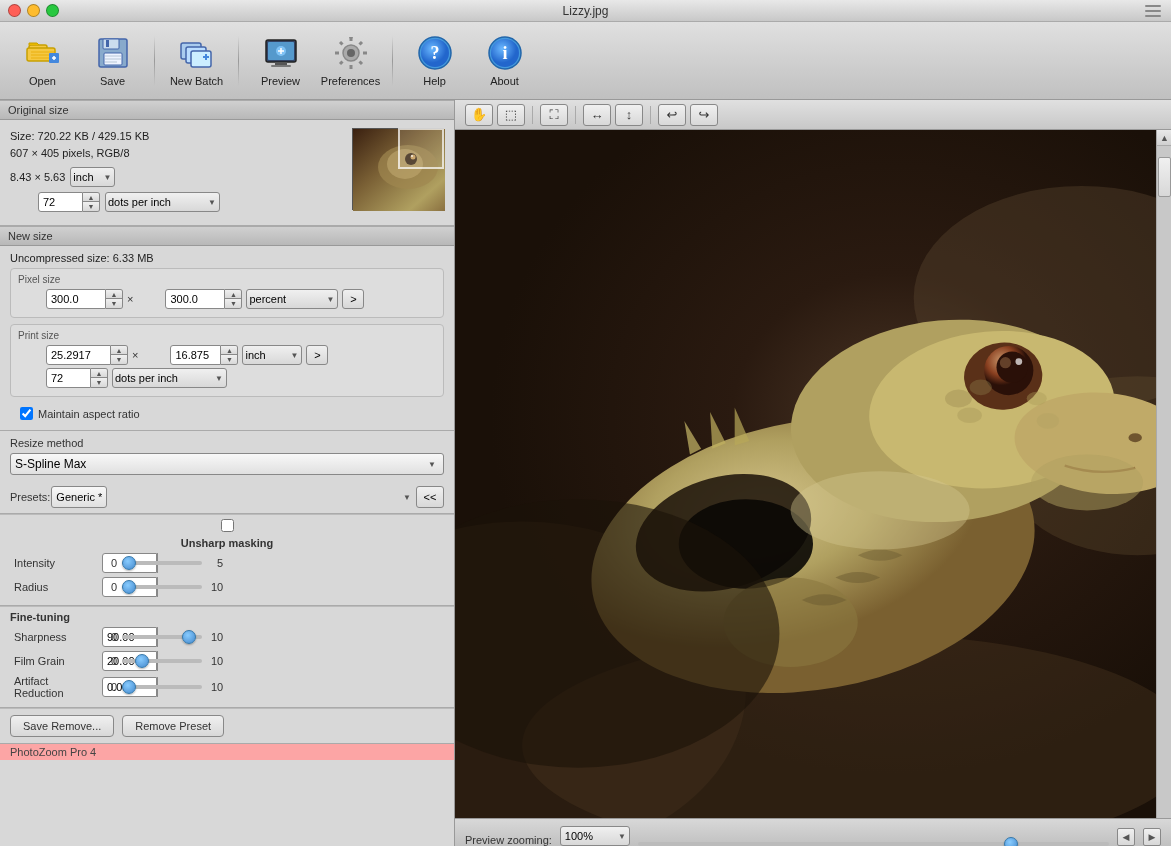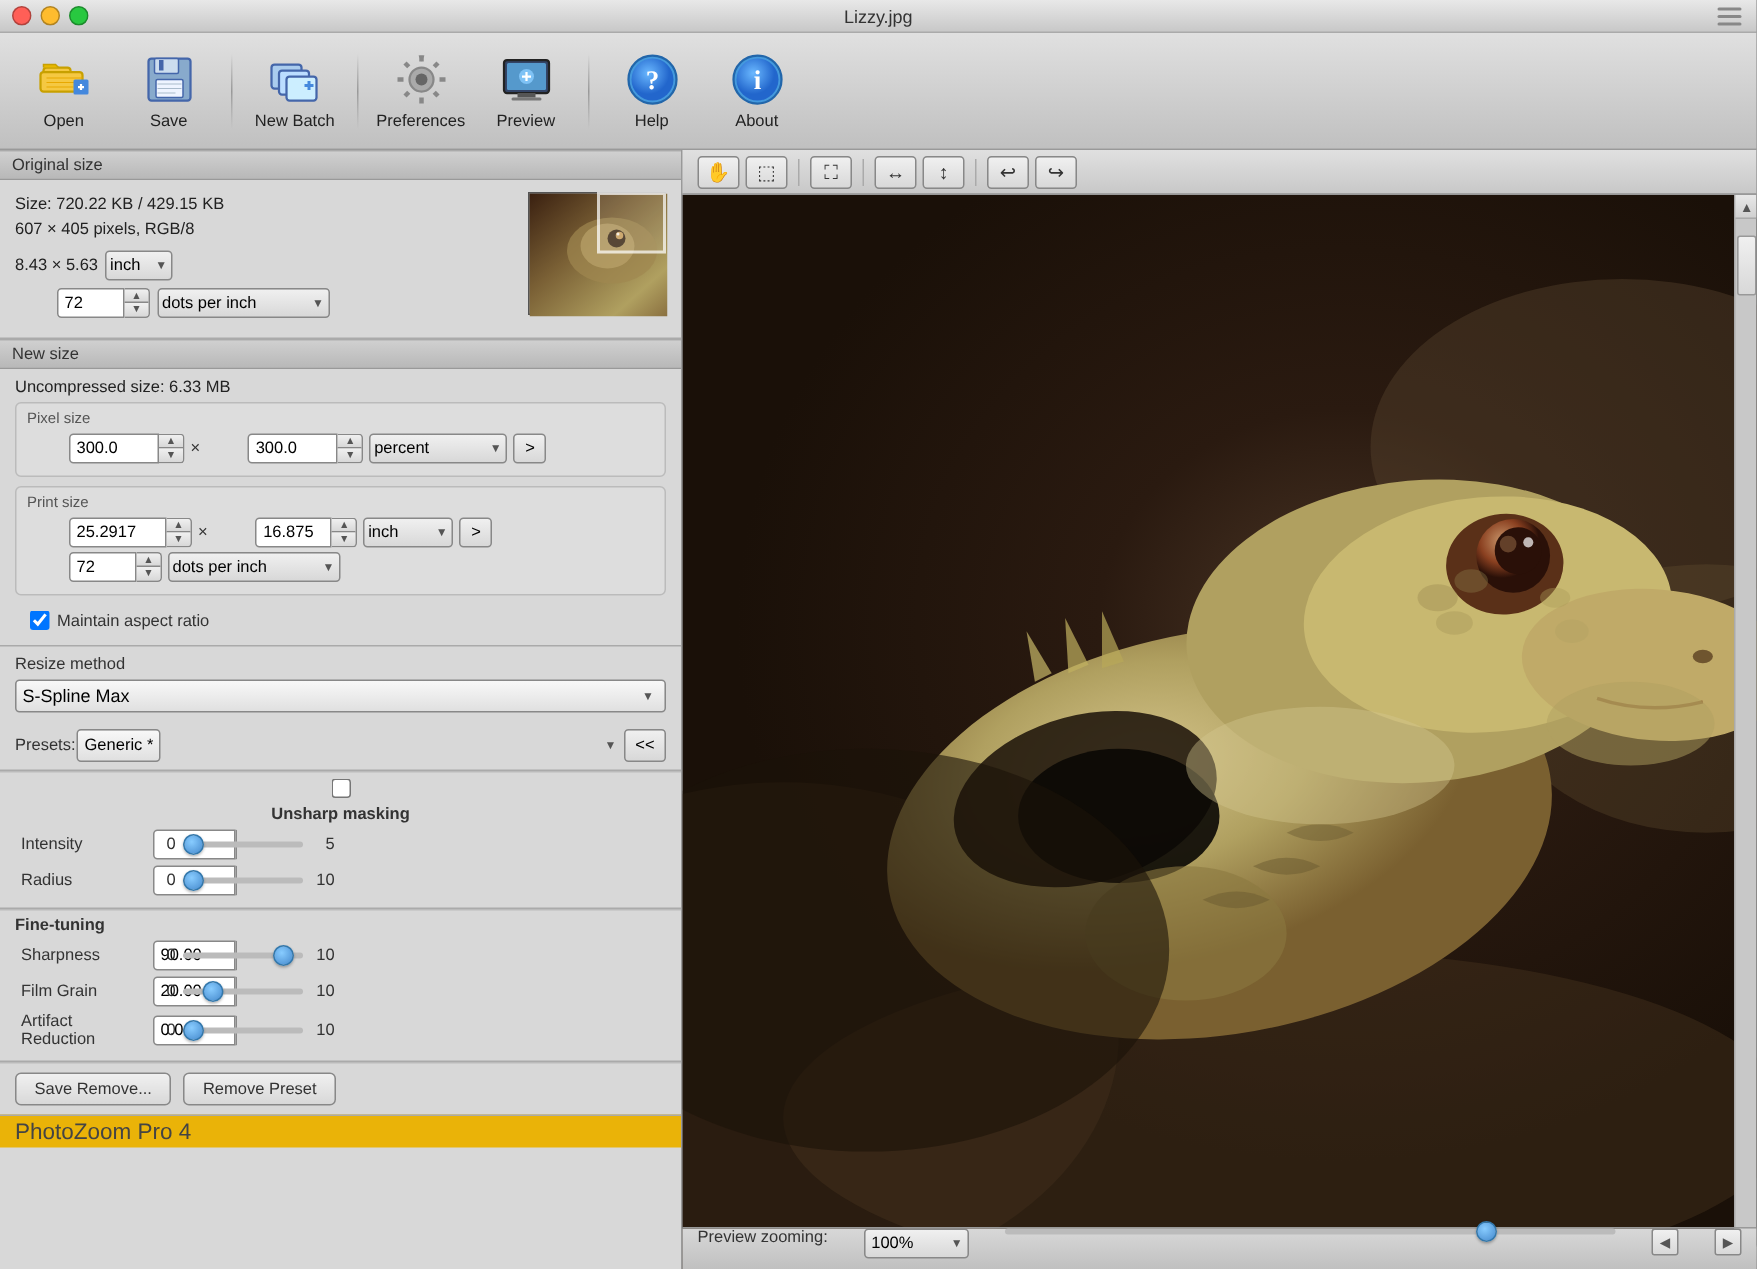--- a/index.html
+++ b/index.html
@@ -407,23 +407,23 @@
       border: 1px solid #888;
       border-radius: 4px;
       font-size: 11px;
       cursor: pointer;
       color: #333;
     }
 
     
     .app-name-bar {
       padding: 2px 10px;
-      font-size: 15px;
+      font-size: 11px;
       color: #444;
-      background: #eab308;
+      background: #fca5a5;
       border-top: 1px solid #aaa;
     }
 
     
     .right-panel {
       flex: 1;
       display: flex;
       flex-direction: column;
       background: #888;
       position: relative;
@@ -465,23 +465,23 @@
       overflow: hidden;
       background: #777;
     }
 
     
     .preview-status-bar {
       height: 28px;
       background: linear-gradient(to bottom, #d8d8d8, #c0c0c0);
       border-top: 1px solid #999;
       display: flex;
-      align-items: flex-start;
+      align-items: flex-end;
       padding: 0 10px;
-      gap: 24px;
+      gap: 8px;
       position: absolute;
       bottom: 0;
       left: 0;
       right: 0;
     }
     .preview-zoom-label {
       font-size: 11px;
       color: #333;
       white-space: nowrap;
     }
@@ -630,52 +630,52 @@
         <rect x="2" y="8" width="20" height="16" rx="2" fill="#aaccee" stroke="#4466aa" stroke-width="1.5"></rect>
         <rect x="7" y="12" width="20" height="16" rx="2" fill="#bbddff" stroke="#4466aa" stroke-width="1.5"></rect>
         <rect x="12" y="16" width="20" height="16" rx="2" fill="#cceeff" stroke="#4466aa" stroke-width="1.5"></rect>
         <path d="M24 22 L30 22 M27 19 L27 25" stroke="#4488dd" stroke-width="2"></path>
       </svg>
     </div>
     <span class="label">New Batch</span>
   </div>
 
   <div class="toolbar-separator"></div>
+
+  <div class="toolbar-btn">
+    <div class="icon">
+      <svg width="36" height="36" viewBox="0 0 36 36">
+        <rect x="3" y="5" width="30" height="22" rx="2" fill="#334466" stroke="#222" stroke-width="1.5"></rect>
+        <rect x="5" y="7" width="26" height="18" rx="1" fill="#5599cc"></rect>
+        <rect x="12" y="27" width="12" height="3" fill="#555"></rect>
+        <rect x="8" y="30" width="20" height="2" rx="1" fill="#777"></rect>
+        <circle cx="18" cy="16" r="5" fill="#88ccff" opacity="0.8"></circle>
+        <path d="M15 16 L21 16 M18 13 L18 19" stroke="white" stroke-width="1.5"></path>
+      </svg>
+    </div>
+    <span class="label">Preview</span>
+  </div>
 
   <div class="toolbar-btn">
     <div class="icon">
       <svg width="36" height="36" viewBox="0 0 36 36">
         <path d="M18 6 L20 2 L16 2 Z" fill="#888" transform="rotate(0 18 18)"></path>
         <circle cx="18" cy="18" r="8" fill="#aaa" stroke="#888" stroke-width="1.5"></circle>
         <circle cx="18" cy="18" r="4" fill="#666"></circle>
         <path d="M18 6 L18 2" stroke="#888" stroke-width="3"></path>
         <path d="M18 34 L18 30" stroke="#888" stroke-width="3"></path>
         <path d="M6 18 L2 18" stroke="#888" stroke-width="3"></path>
         <path d="M34 18 L30 18" stroke="#888" stroke-width="3"></path>
         <path d="M9.5 9.5 L7 7" stroke="#888" stroke-width="3"></path>
         <path d="M26.5 26.5 L29 29" stroke="#888" stroke-width="3"></path>
         <path d="M26.5 9.5 L29 7" stroke="#888" stroke-width="3"></path>
         <path d="M9.5 26.5 L7 29" stroke="#888" stroke-width="3"></path>
       </svg>
     </div>
     <span class="label">Preferences</span>
-  </div>
-
-  <div class="toolbar-btn">
-    <div class="icon">
-      <svg width="36" height="36" viewBox="0 0 36 36">
-        <rect x="3" y="5" width="30" height="22" rx="2" fill="#334466" stroke="#222" stroke-width="1.5"></rect>
-        <rect x="5" y="7" width="26" height="18" rx="1" fill="#5599cc"></rect>
-        <rect x="12" y="27" width="12" height="3" fill="#555"></rect>
-        <rect x="8" y="30" width="20" height="2" rx="1" fill="#777"></rect>
-        <circle cx="18" cy="16" r="5" fill="#88ccff" opacity="0.8"></circle>
-        <path d="M15 16 L21 16 M18 13 L18 19" stroke="white" stroke-width="1.5"></path>
-      </svg>
-    </div>
-    <span class="label">Preview</span>
   </div>
 
   <div class="toolbar-separator"></div>
 
   <div class="toolbar-btn">
     <div class="icon">
       <svg width="36" height="36" viewBox="0 0 36 36">
         <circle cx="18" cy="18" r="16" fill="#4499dd" stroke="#2266aa" stroke-width="1.5"></circle>
         <circle cx="18" cy="18" r="14" fill="url(#helpGrad)"></circle>
         <defs>

